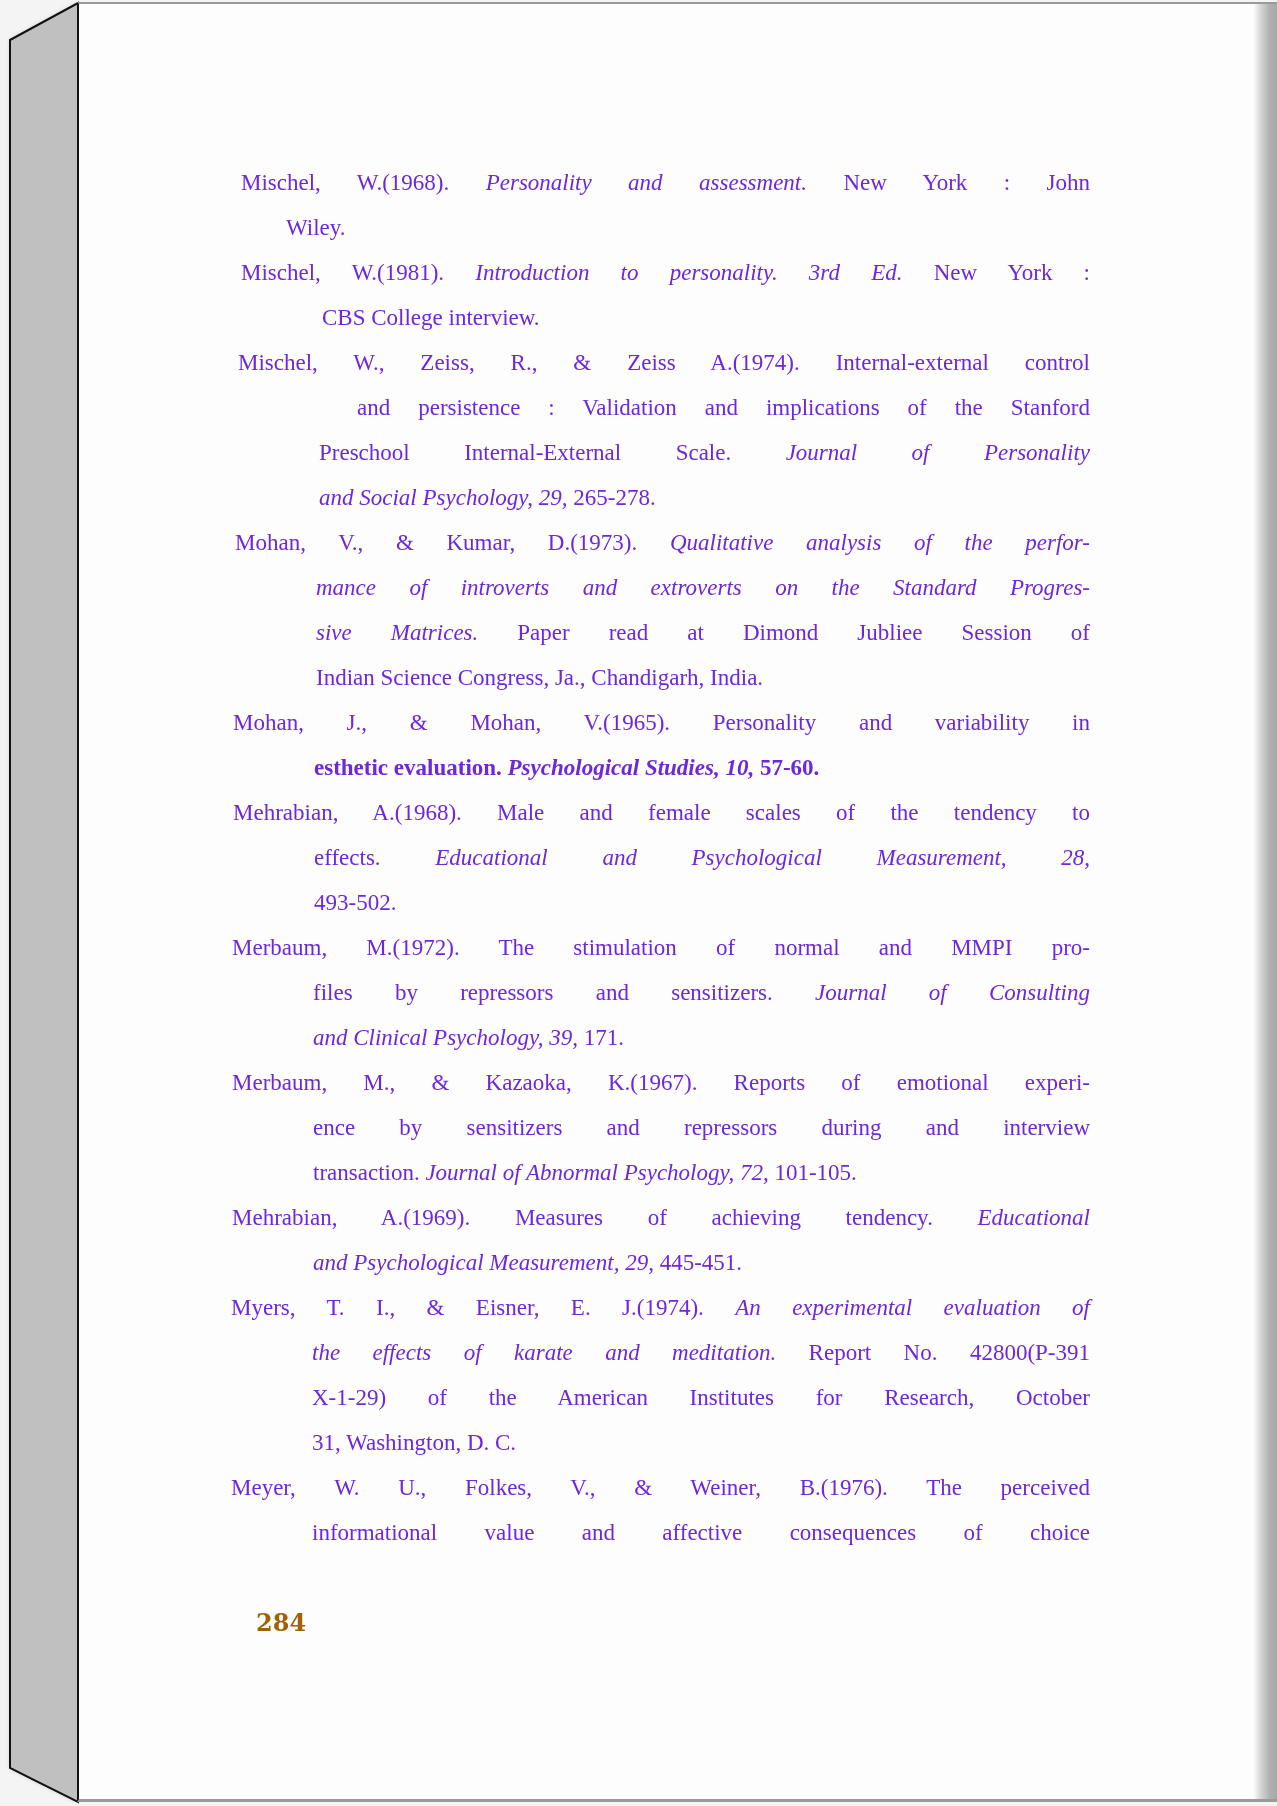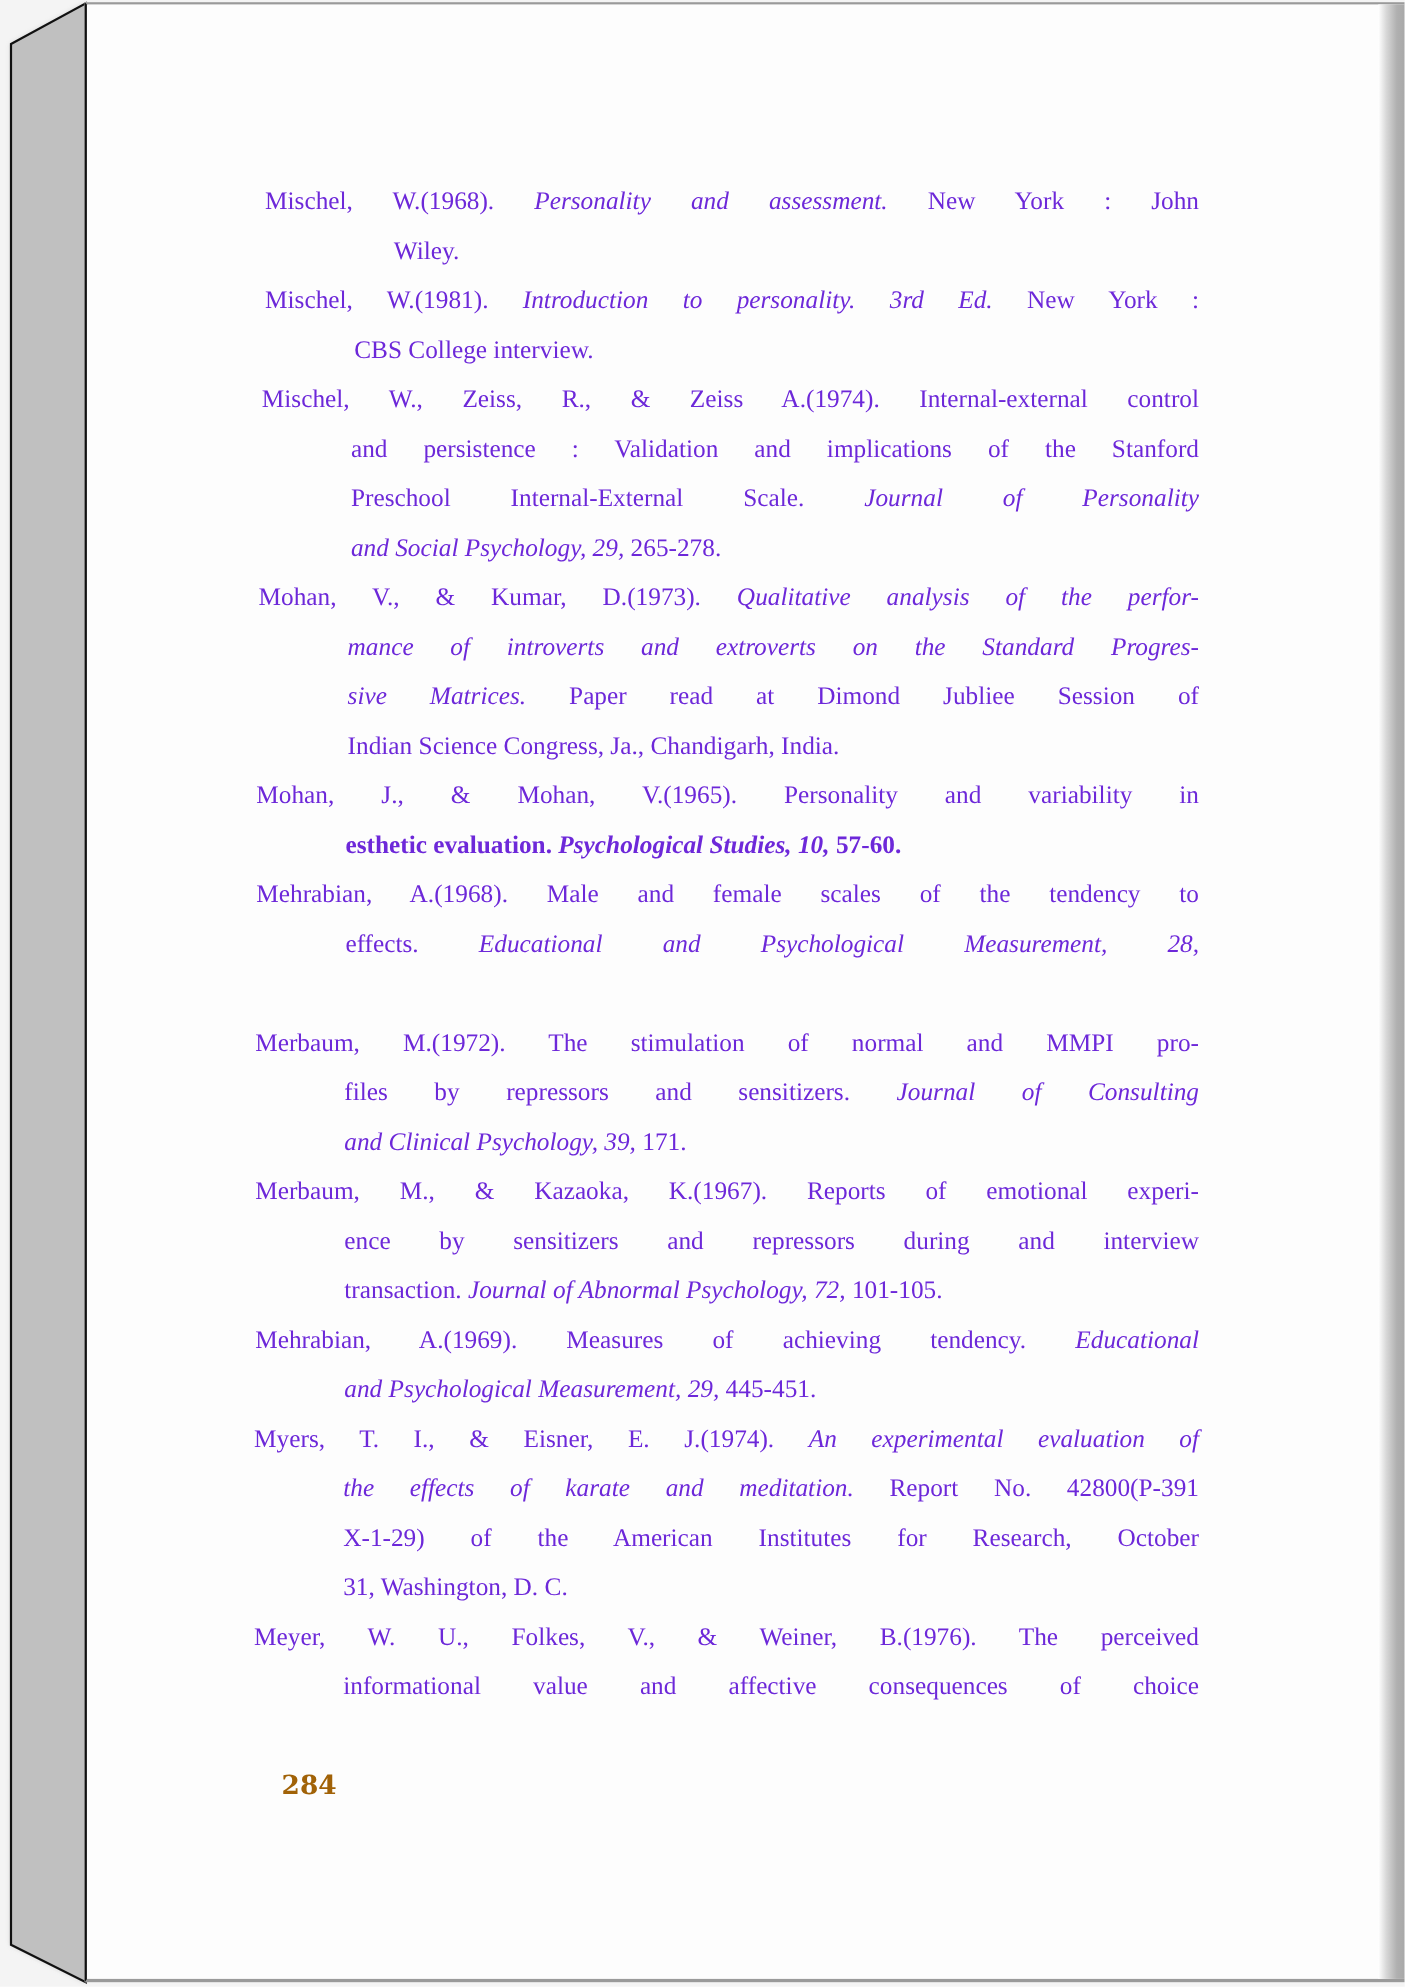--- a/index.html
+++ b/index.html
@@ -54,45 +54,46 @@
   <polygon points="10,40 78,3 78,1802 10,1768" fill="#c0c0c0" stroke="#111" stroke-width="2"></polygon>
 </svg>
 
 <div class="page">
   <div class="page-edge"></div>
 </div>
 
 <div id="refs">
     <div class="ref" style="left: 241px; top: 160px; width: 849px;">
       <span class="line just"><span>Mischel, W.(1968). </span><i>Personality and assessment.</i><span> New York : John</span></span>
-      <span class="line" style="margin-left: 117px;"><span>Wiley.</span></span>
+      <span class="line" style="margin-left: 45px;"><span>Wiley.</span></span>
     </div>
     <div class="ref" style="left: 241px; top: 250px; width: 849px;">
       <span class="line just"><span>Mischel, W.(1981). </span><i>Introduction to personality. 3rd Ed.</i><span> New York :</span></span>
       <span class="line" style="margin-left: 81px;"><span>CBS College interview.</span></span>
     </div>
     <div class="ref" style="left: 238px; top: 340px; width: 852px;">
       <span class="line just"><span>Mischel, W., Zeiss, R., &amp; Zeiss A.(1974). Internal-external control</span></span>
-      <span class="line just" style="margin-left: 81px;"><span>and persistence : Validation and implications of the Stanford</span></span>
+      <span class="line just" style="margin-left: 119px;"><span>and persistence : Validation and implications of the Stanford</span></span>
       <span class="line just" style="margin-left: 81px;"><span>Preschool Internal-External Scale. </span><i>Journal of Personality</i></span>
       <span class="line" style="margin-left: 81px;"><i>and Social Psychology, 29,</i><span> 265-278.</span></span>
     </div>
     <div class="ref" style="left: 235px; top: 520px; width: 855px;">
       <span class="line just"><span>Mohan, V., &amp; Kumar, D.(1973). </span><i>Qualitative analysis of the perfor-</i></span>
       <span class="line just" style="margin-left: 81px;"><i>mance of introverts and extroverts on the Standard Progres-</i></span>
       <span class="line just" style="margin-left: 81px;"><i>sive Matrices.</i><span> Paper read at Dimond Jubliee Session of</span></span>
       <span class="line" style="margin-left: 81px;"><span>Indian Science Congress, Ja., Chandigarh, India.</span></span>
     </div>
     <div class="ref" style="left: 233px; top: 700px; width: 857px;">
       <span class="line just"><span>Mohan, J., &amp; Mohan, V.(1965). Personality and variability in</span></span>
       <span class="line" style="margin-left: 81px; font-weight: bold;"><span>esthetic evaluation. </span><i>Psychological Studies, 10,</i><span> 57-60.</span></span>
     </div>
     <div class="ref" style="left: 233px; top: 790px; width: 857px;">
       <span class="line just"><span>Mehrabian, A.(1968). Male and female scales of the tendency to</span></span>
       <span class="line just" style="margin-left: 81px;"><span>effects. </span><i>Educational and Psychological Measurement, 28,</i></span>
+      <span class="line" style="margin-left: 81px;"><span>493-502.</span></span>
     </div>
     <div class="ref" style="left: 232px; top: 925px; width: 858px;">
       <span class="line just"><span>Merbaum, M.(1972). The stimulation of normal and MMPI pro-</span></span>
       <span class="line just" style="margin-left: 81px;"><span>files by repressors and sensitizers. </span><i>Journal of Consulting</i></span>
       <span class="line" style="margin-left: 81px;"><i>and Clinical Psychology, 39,</i><span> 171.</span></span>
     </div>
     <div class="ref" style="left: 232px; top: 1060px; width: 858px;">
       <span class="line just"><span>Merbaum, M., &amp; Kazaoka, K.(1967). Reports of emotional experi-</span></span>
       <span class="line just" style="margin-left: 81px;"><span>ence by sensitizers and repressors during and interview</span></span>
       <span class="line" style="margin-left: 81px;"><span>transaction. </span><i>Journal of Abnormal Psychology, 72,</i><span> 101-105.</span></span>

